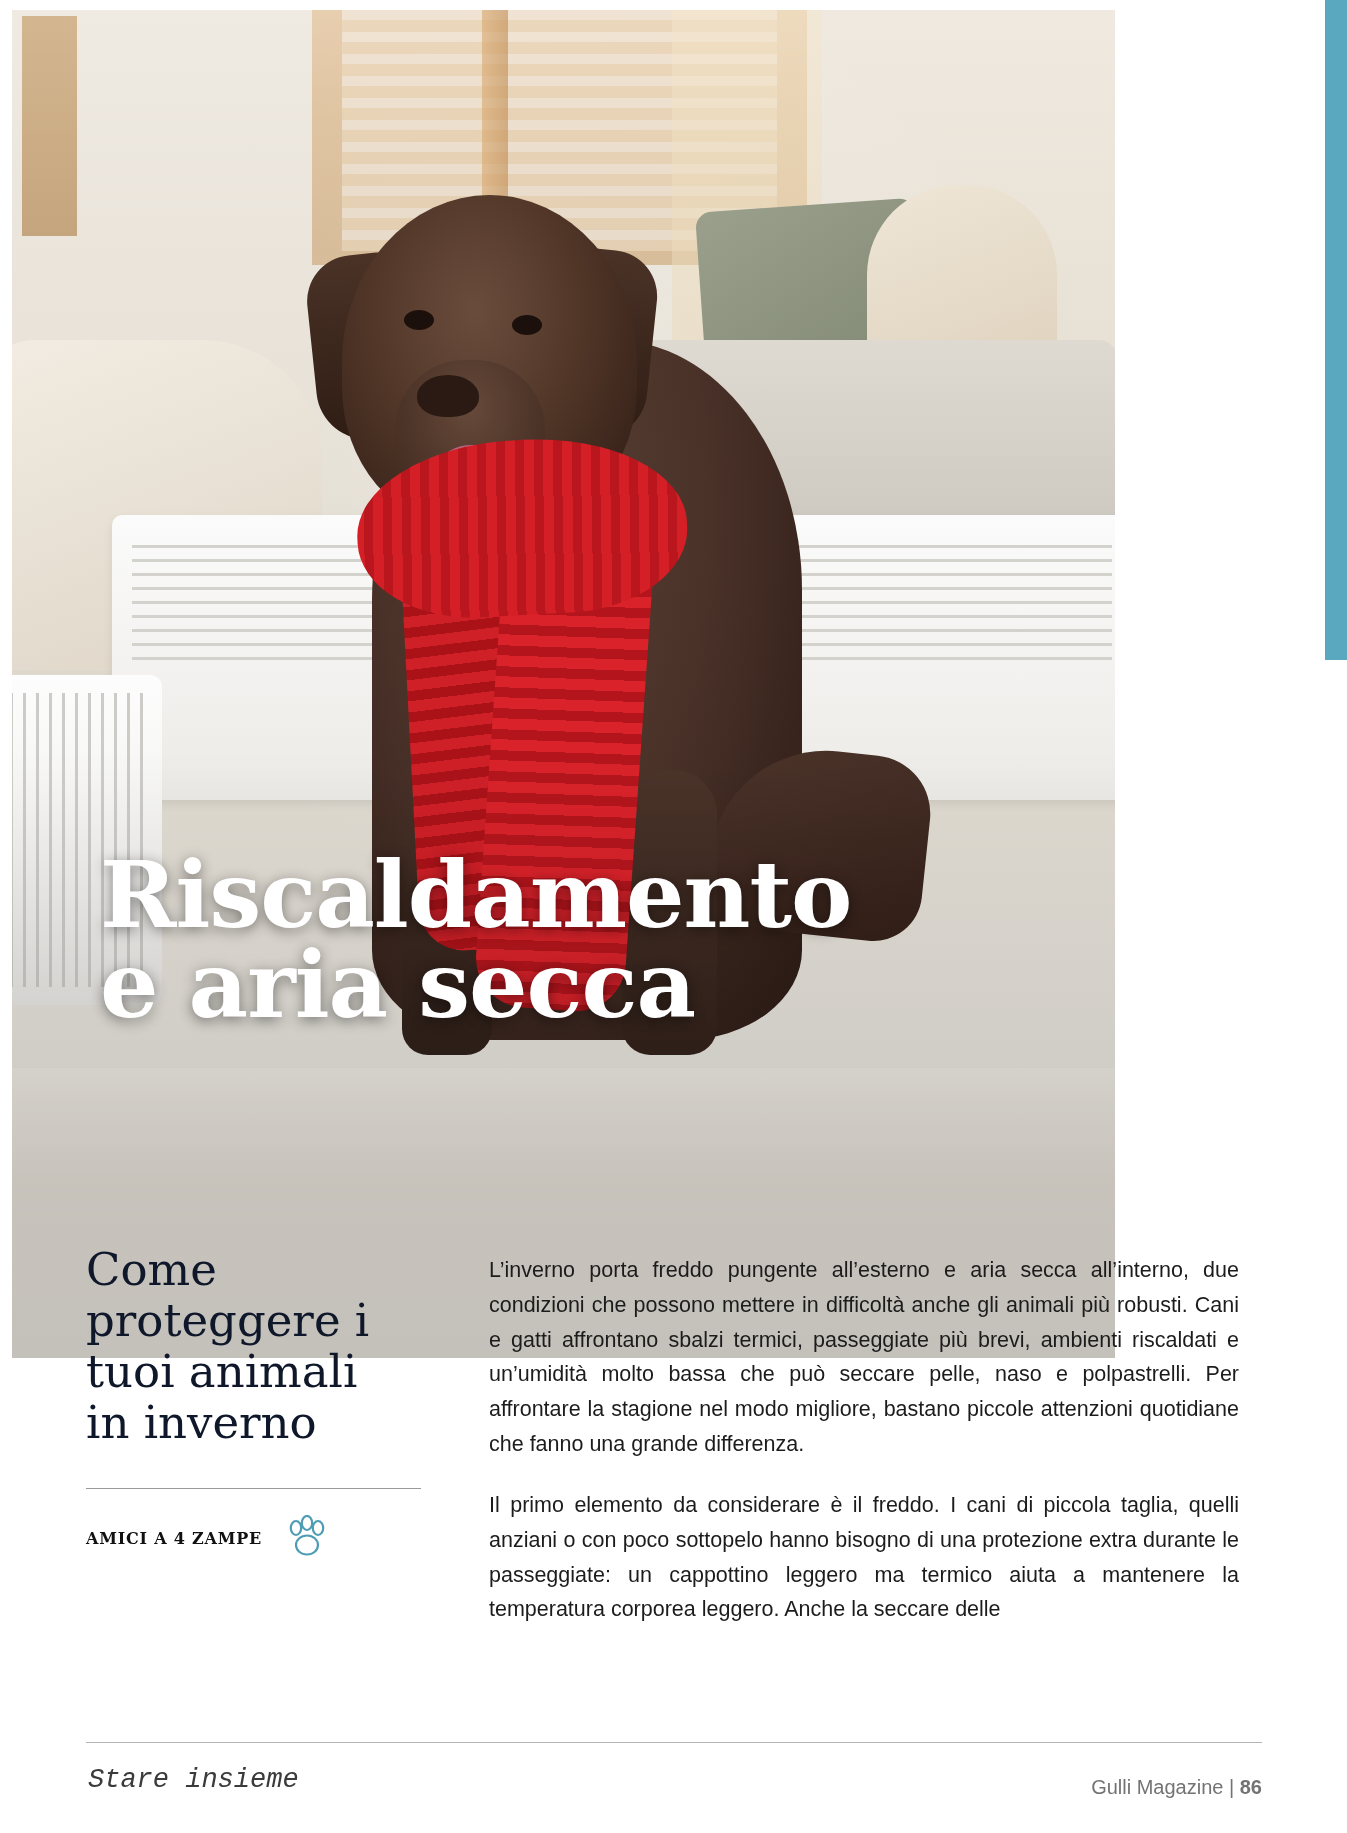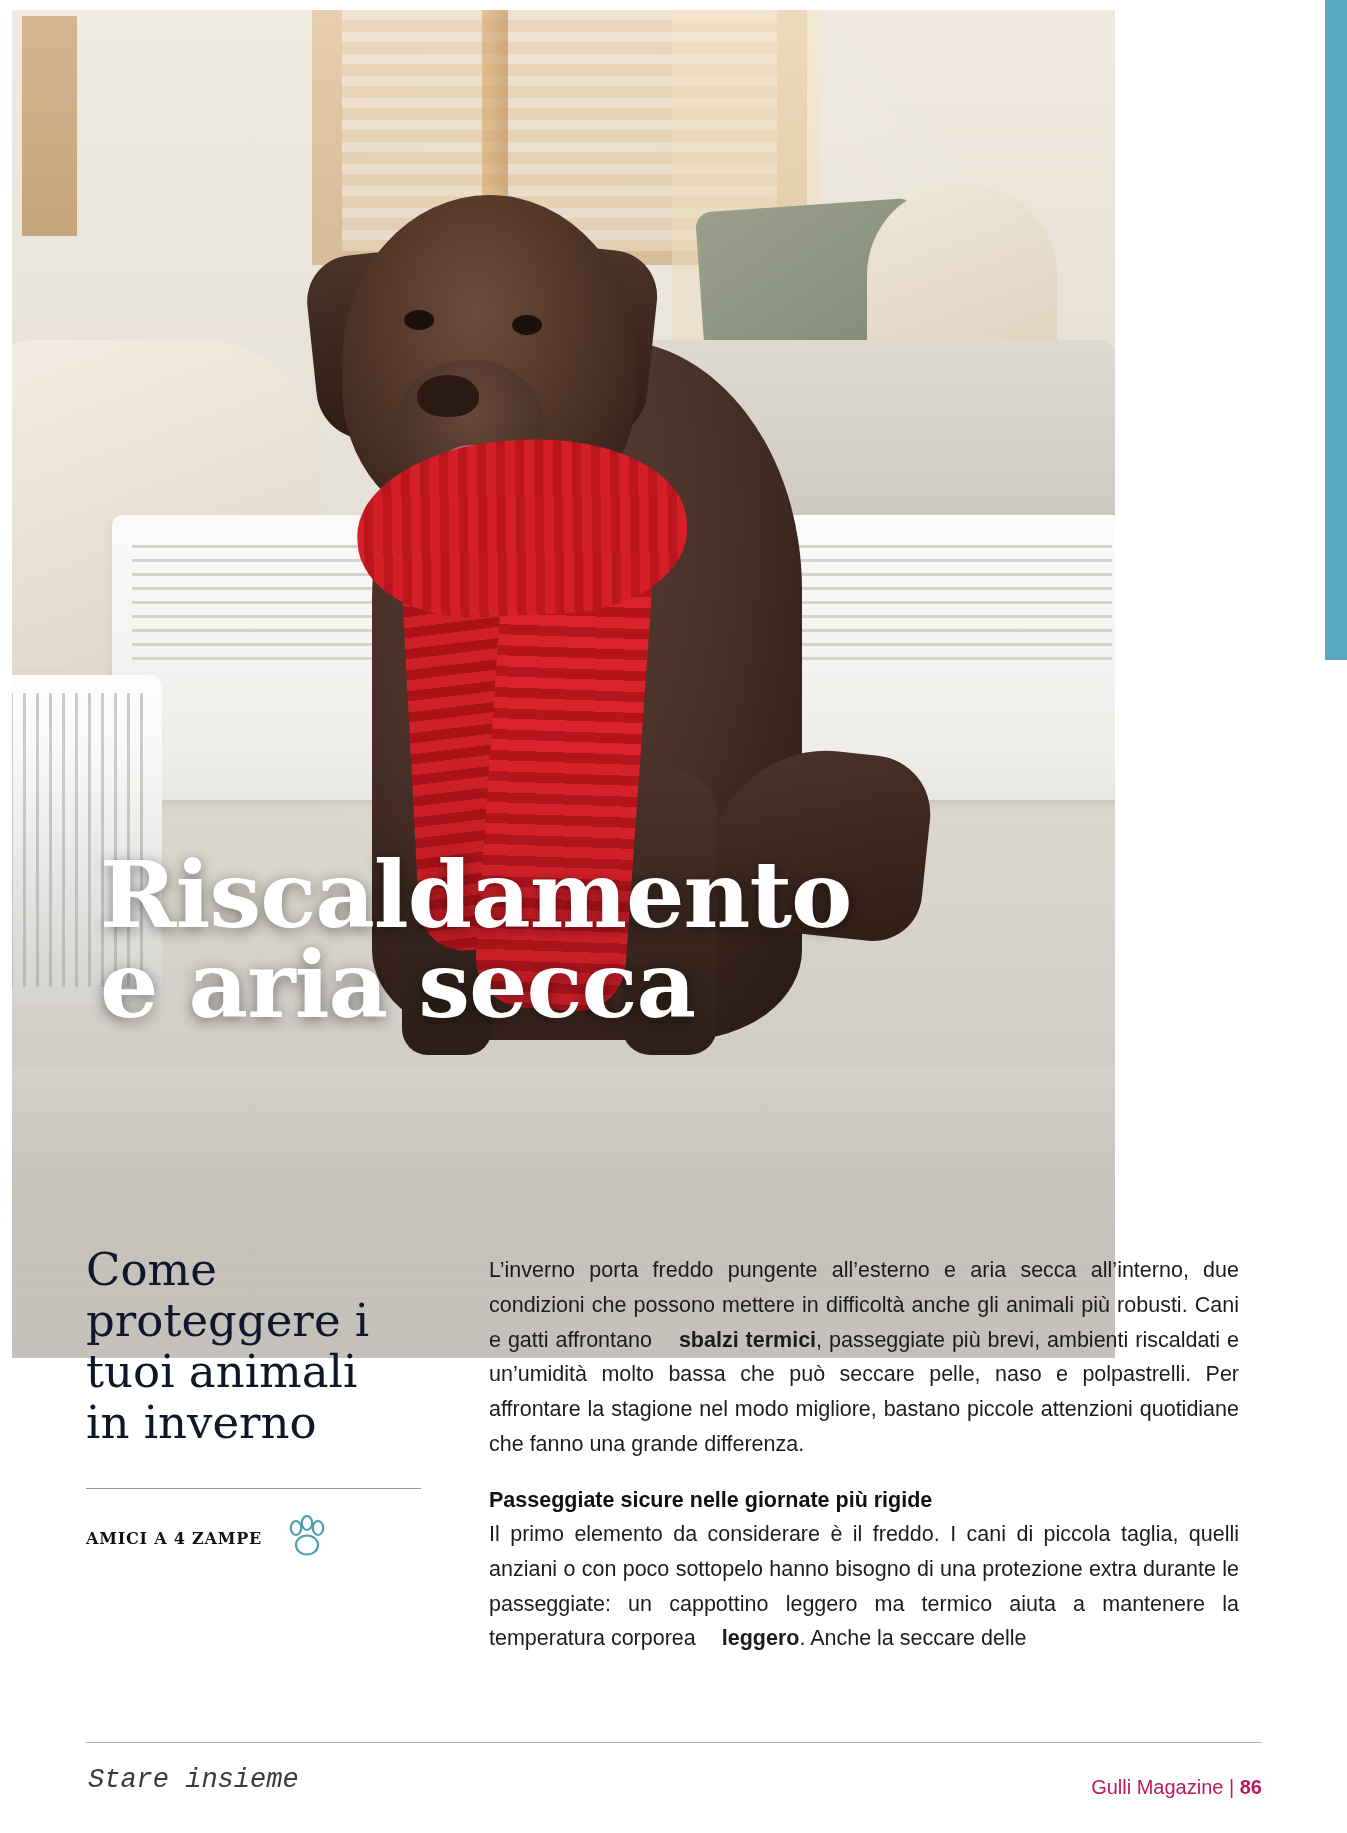--- a/index.html
+++ b/index.html
@@ -318,21 +318,21 @@
     width: 750px;
   }
   .body-p {
     font-family: "Liberation Sans", sans-serif;
     font-size: 21.5px;
     line-height: 1.62;
     color: #1c1c1c;
     text-align: justify;
     margin: 0 0 26px 0;
   }
-  .body-p b { font-weight: 700; margin-left: 20px; }
+  .body-p b { font-weight: 400; }
   .sub-h {
     font-family: "Liberation Sans", sans-serif;
     font-weight: 700;
     font-size: 21.5px;
     color: #111;
     margin: 0 0 4px 0;
   }
 
   
   .footer-rule {
@@ -350,21 +350,21 @@
     font-style: italic;
     font-size: 27px;
     color: #3b3b3b;
   }
   .footer-right {
     position: absolute;
     right: 85px;
     top: 1776px;
     font-family: "Liberation Sans", sans-serif;
     font-size: 20px;
-    color: #be185d;
+    color: #737373;
   }
   .footer-right b { font-weight: 700; }
 </style>
 </head>
 <body>
 
 <div class="side-accent"></div>
 
 <div class="hero">
   <div class="hero-photo">
@@ -421,21 +421,20 @@
           <ellipse cx="34" cy="13" rx="5.2" ry="7" fill="none" stroke="#4e9db5" stroke-width="2.2"></ellipse>
           <ellipse cx="23" cy="30" rx="11" ry="9.5" fill="none" stroke="#4e9db5" stroke-width="2.2"></ellipse>
         </svg>
       </div>
     </div>
   </div>
 
   <div class="col-right">
     <p class="body-p"><span>L’inverno porta freddo pungente all’esterno e aria secca all’interno, due condizioni che possono mettere in difficoltà anche gli animali più robusti. Cani e gatti affrontano </span><b>sbalzi termici</b><span>, passeggiate più brevi, ambienti riscaldati e un’umidità molto bassa che può seccare pelle, naso e polpastrelli. Per affrontare la stagione nel modo migliore, bastano piccole attenzioni quotidiane che fanno una grande differenza.</span></p>
 
-    <h2 class="sub-h">Passeggiate sicure nelle giornate più rigide</h2>
 
     <p class="body-p"><span>Il primo elemento da considerare è il freddo. I cani di piccola taglia, quelli anziani o con poco sottopelo hanno bisogno di una protezione extra durante le passeggiate: un cappottino leggero ma termico aiuta a mantenere la temperatura corporea </span><b>leggero</b><span>. Anche la seccare delle</span></p>
   </div>
 
 </div>
 
 <div class="footer-rule"></div>
 <div class="footer-left">Stare insieme</div>
 <div class="footer-right">
   <span>Gulli Magazine</span>

